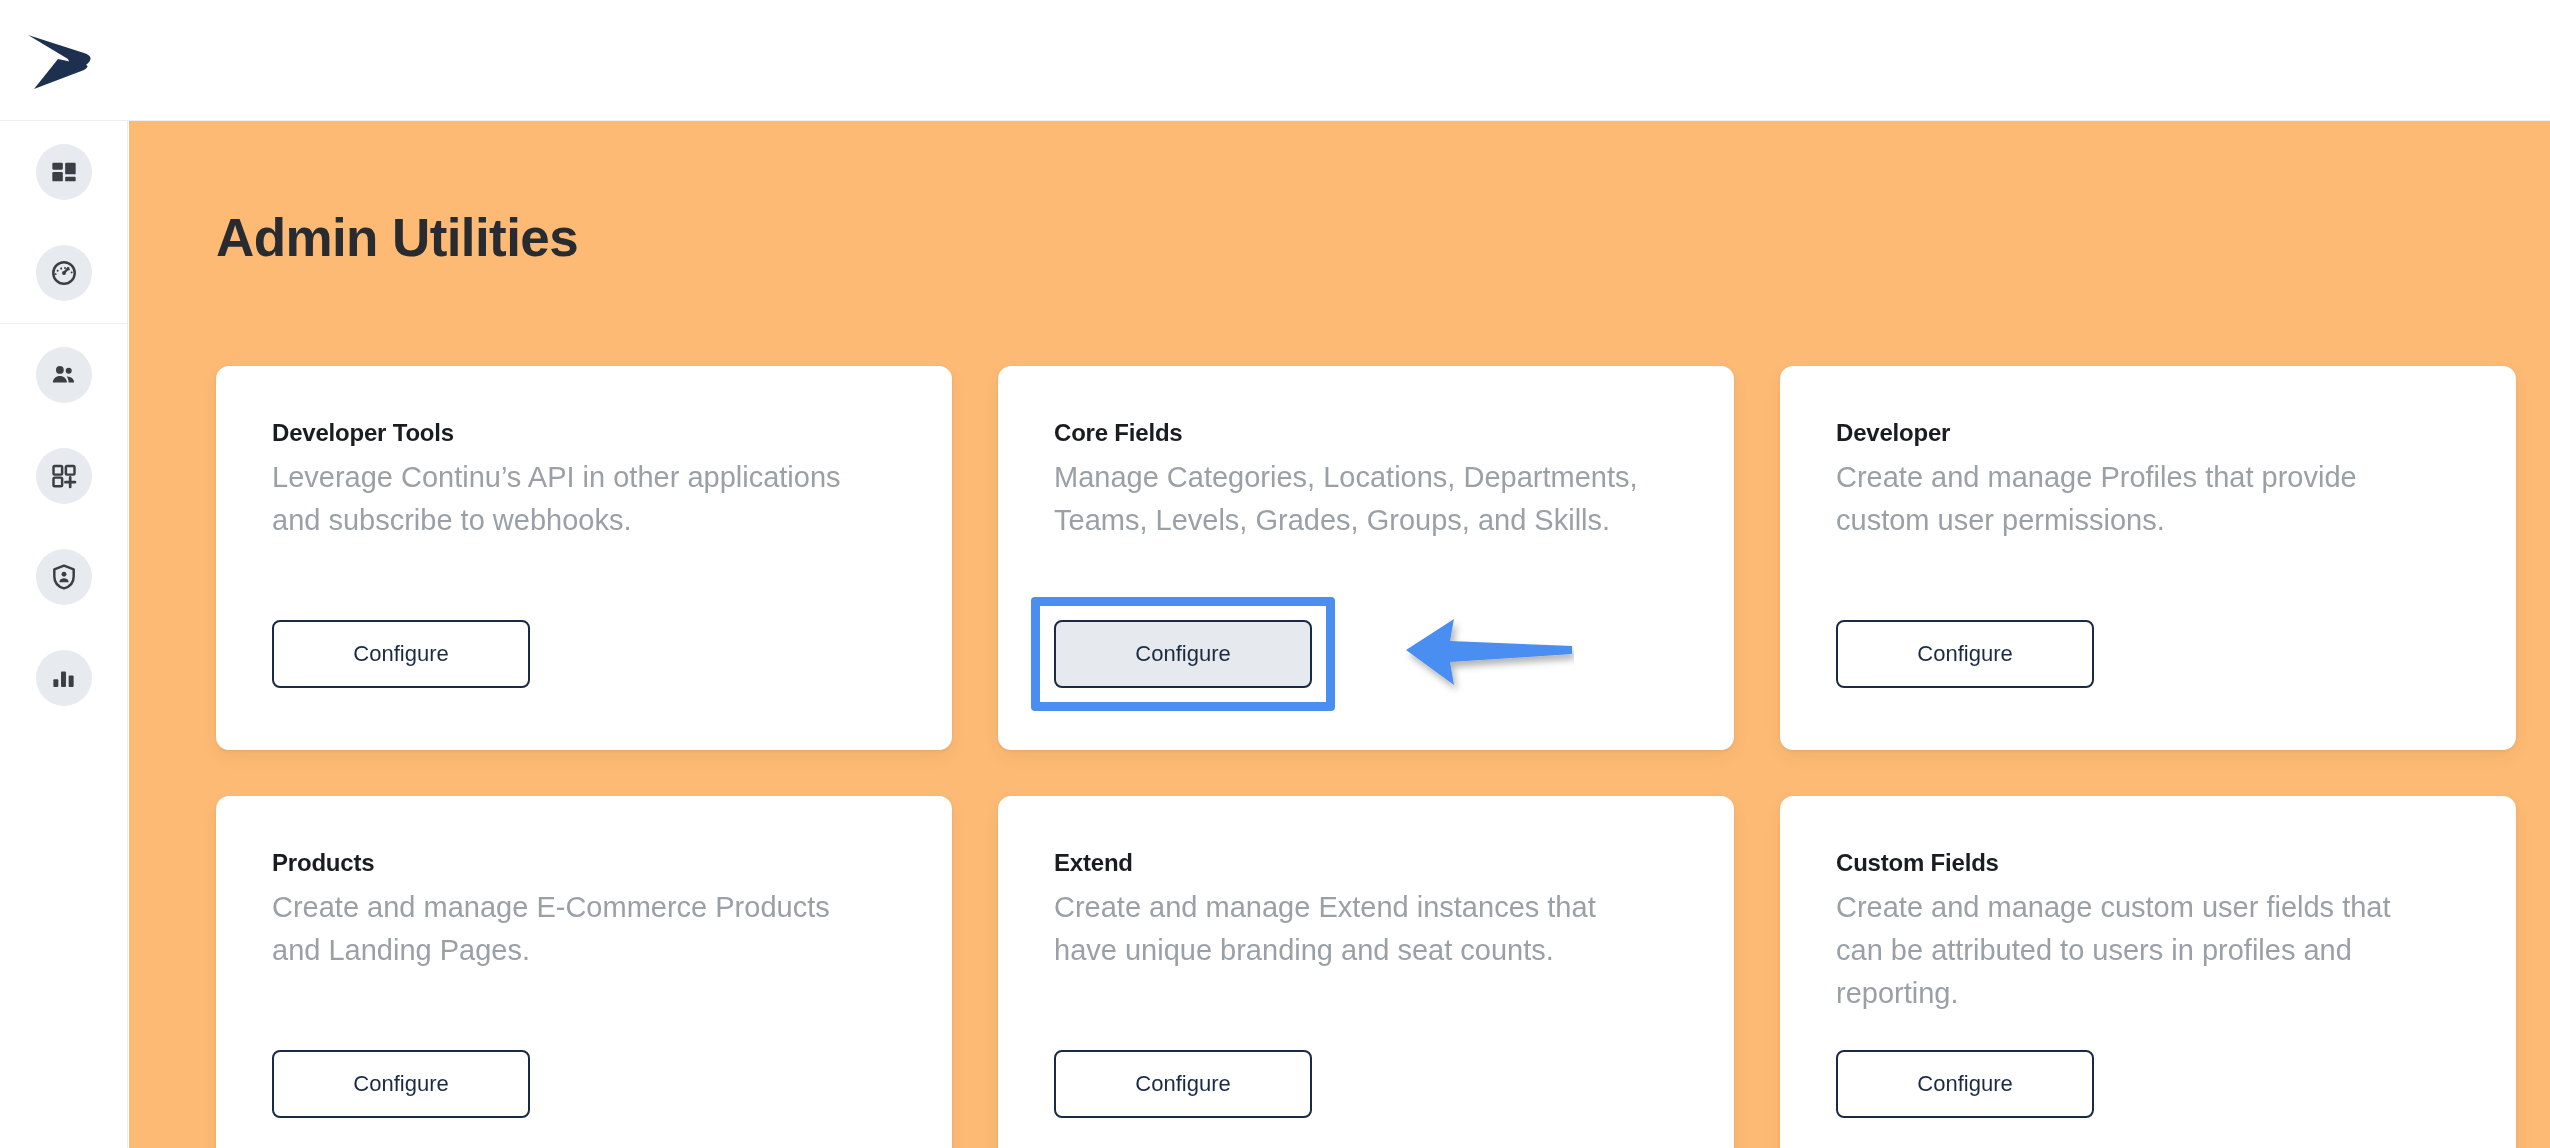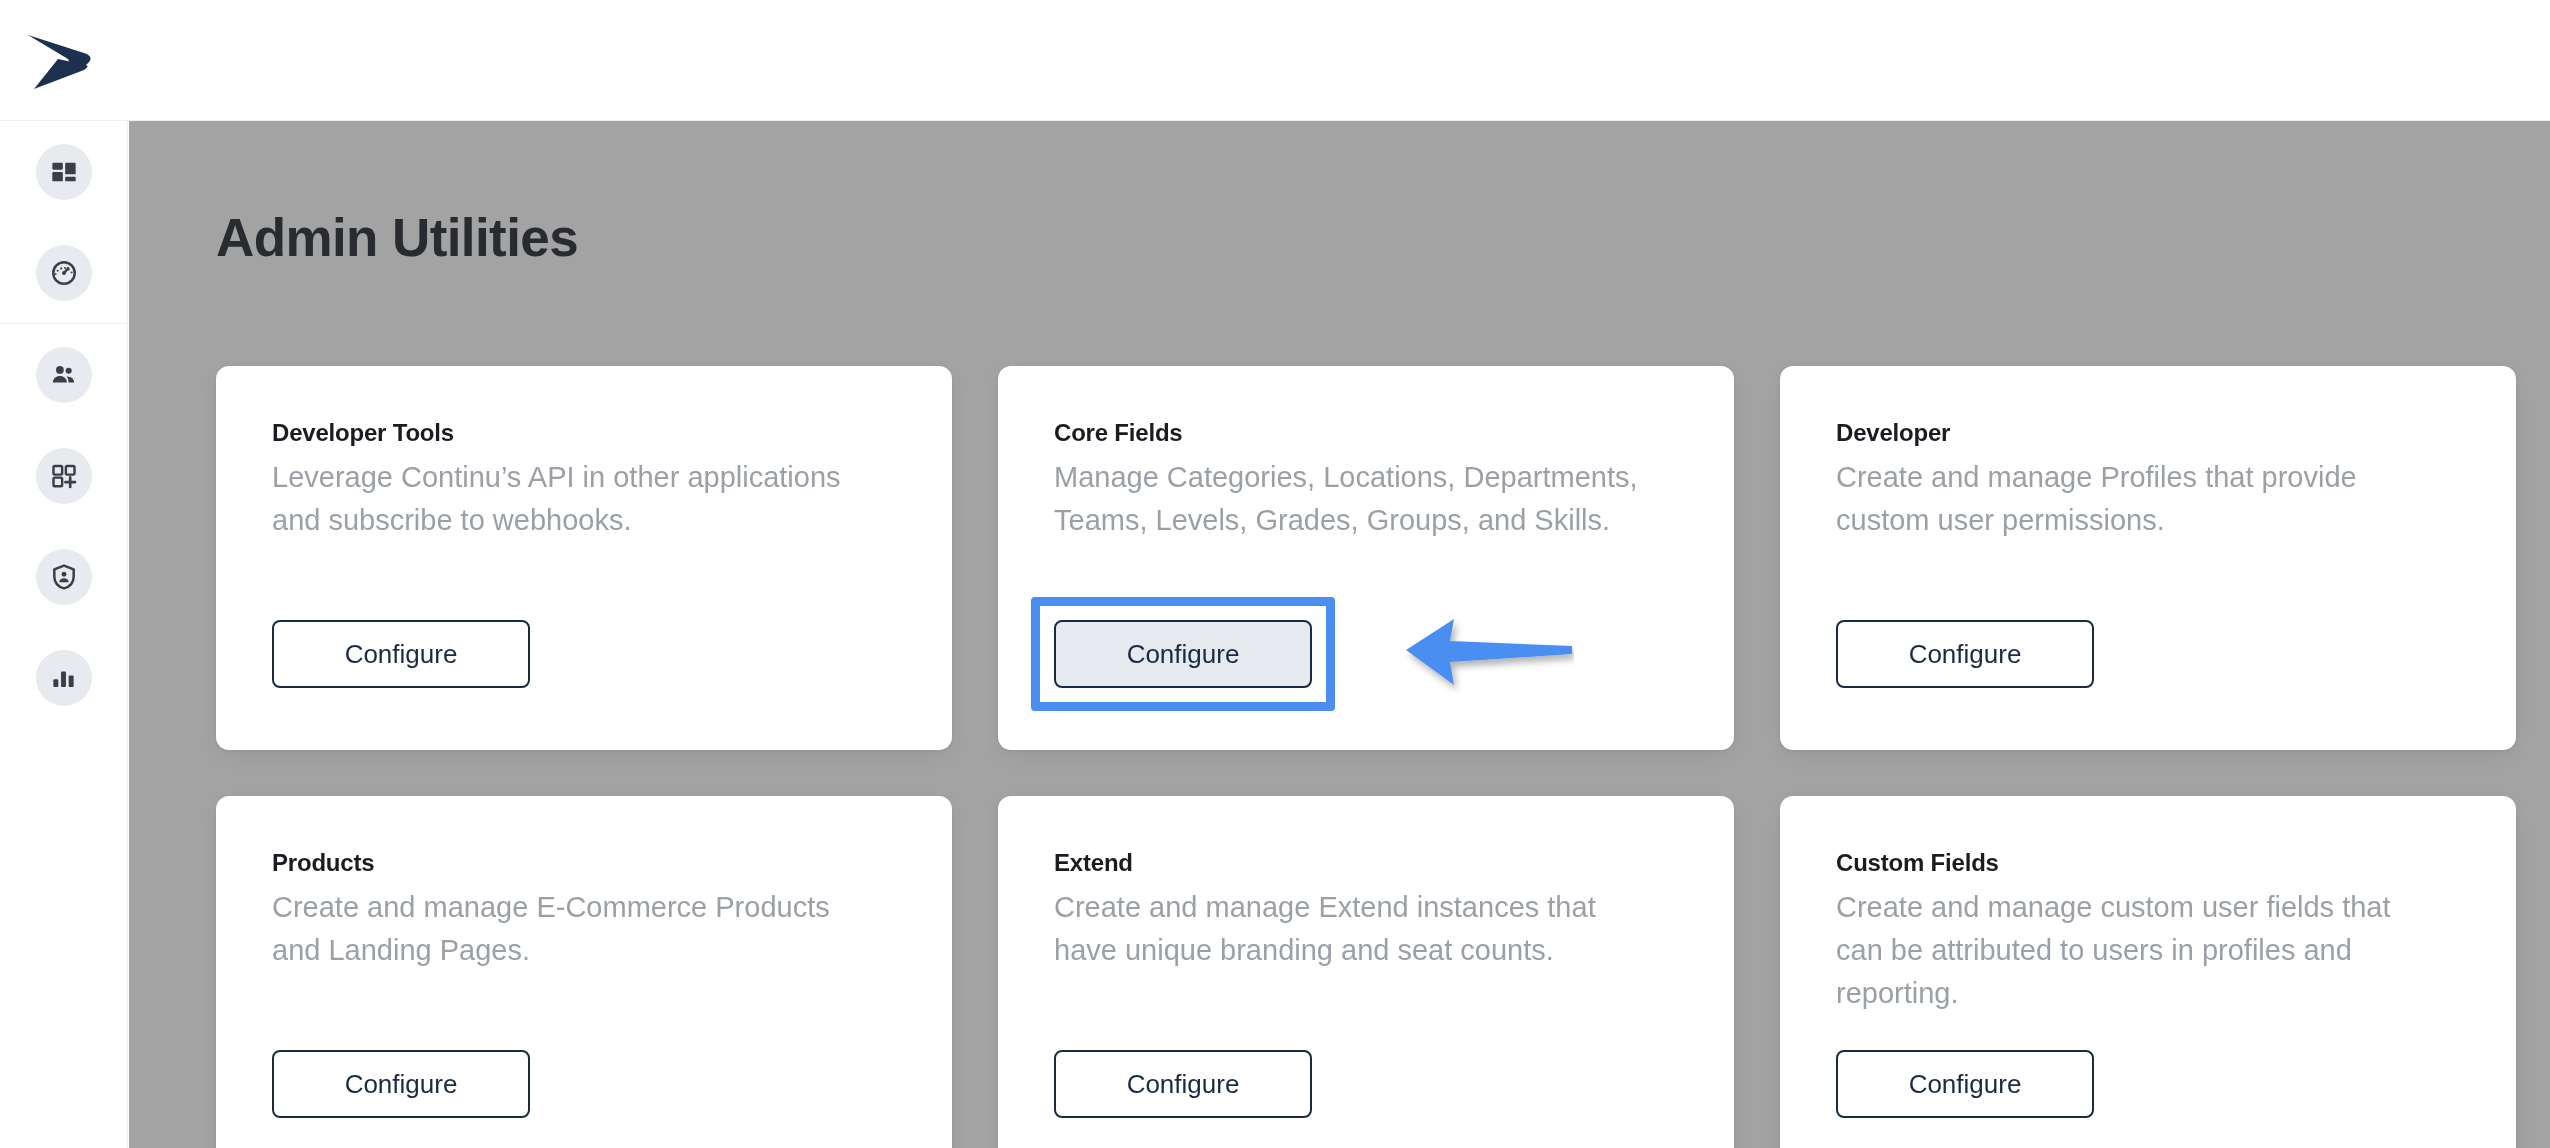--- a/index.html
+++ b/index.html
@@ -88,21 +88,21 @@
 
   .rail-btn svg { display: block; }
 
   
   .main {
     position: absolute;
     top: 121px;
     left: 129px;
     width: 2421px;
     height: 1027px;
-    background: #a3a3a3;
+    background: #fdba74;
     overflow: hidden;
   }
 
   .page-title {
     position: absolute;
     left: 87px;
     top: 88px;
     font-size: 53px;
     font-weight: 700;
     letter-spacing: -0.6px;
@@ -159,21 +159,21 @@
     align-items: center;
     justify-content: center;
     min-width: 258px;
     height: 68px;
     padding: 0 26px;
     border: 2px solid #1b2a44;
     border-radius: 8px;
     background: #ffffff;
     color: #1b2a44;
     font-family: "Liberation Sans", sans-serif;
-    font-size: 26px;
+    font-size: 22px;
     font-weight: 400;
     cursor: pointer;
     line-height: 1;
   }
 
   .btn-configure.is-hover {
     background: #e6e9ed;
   }
 
   

